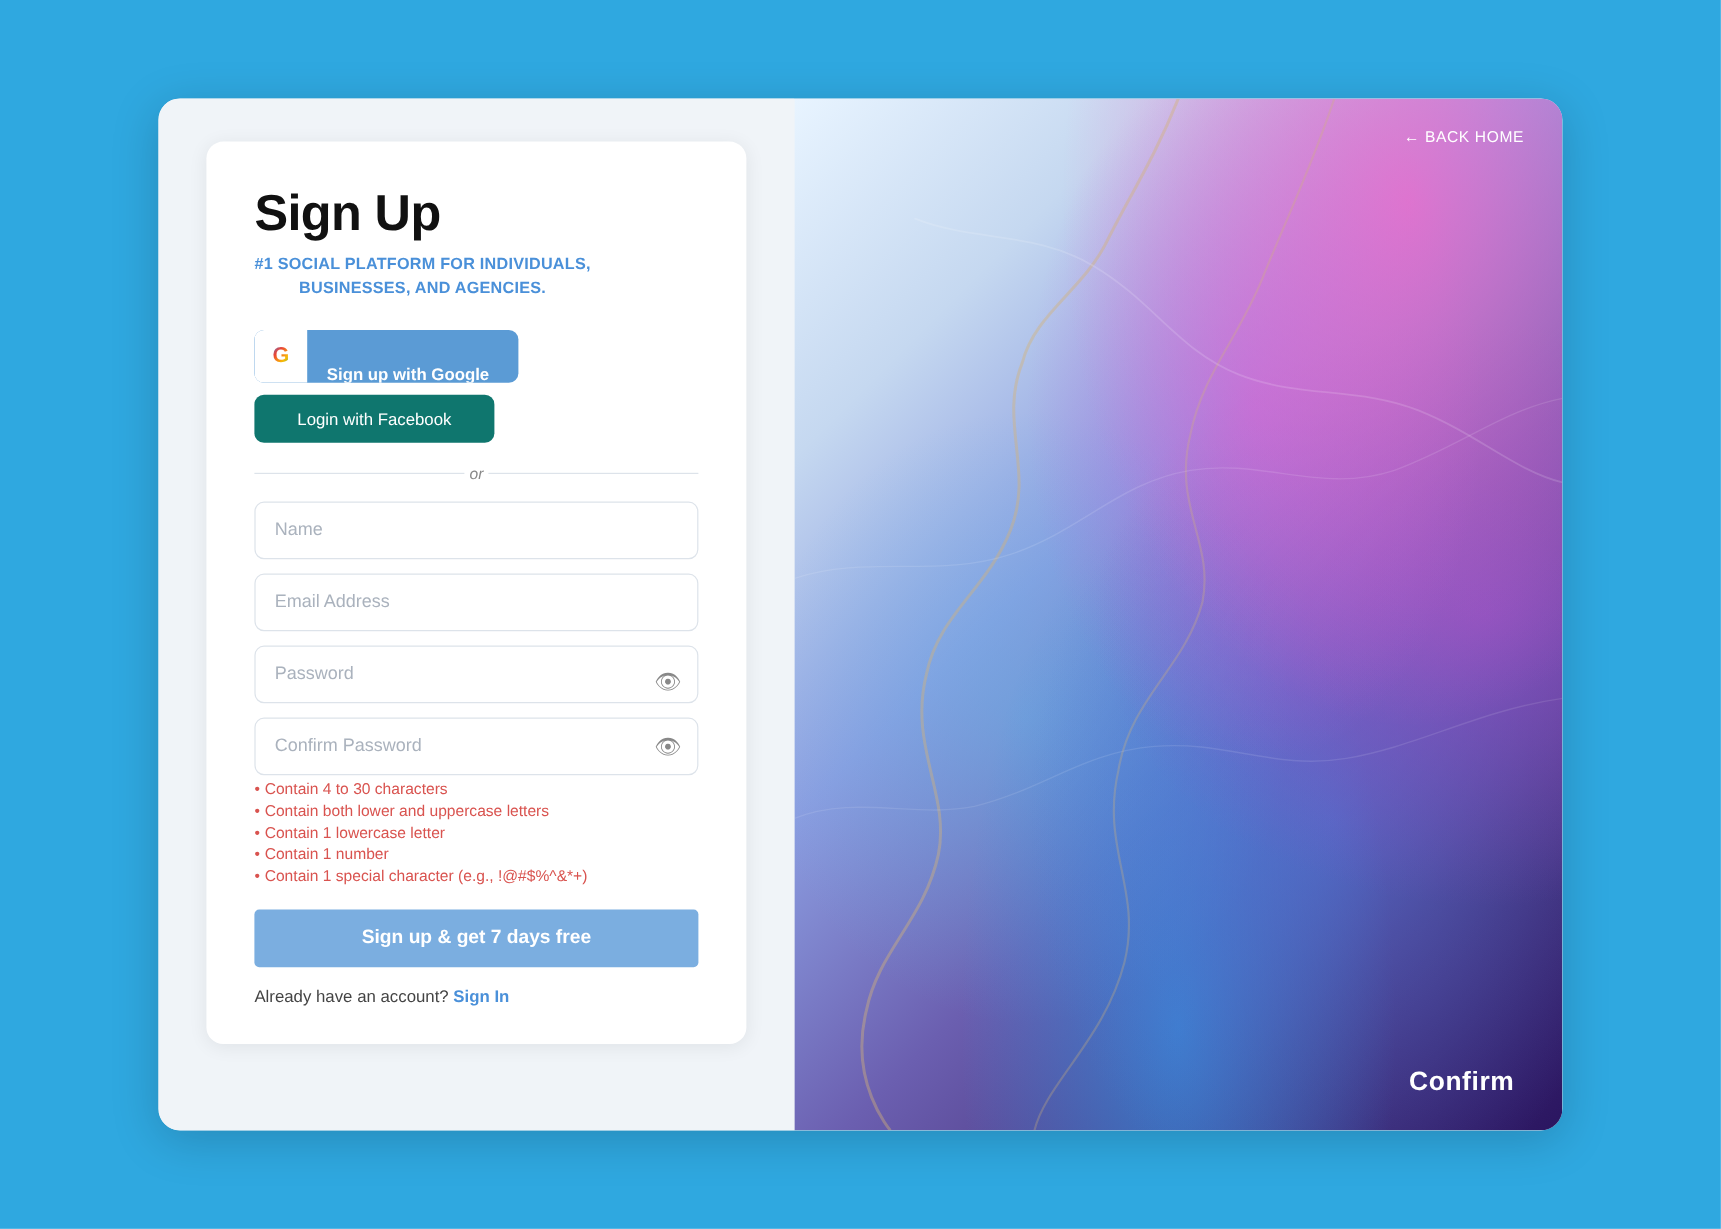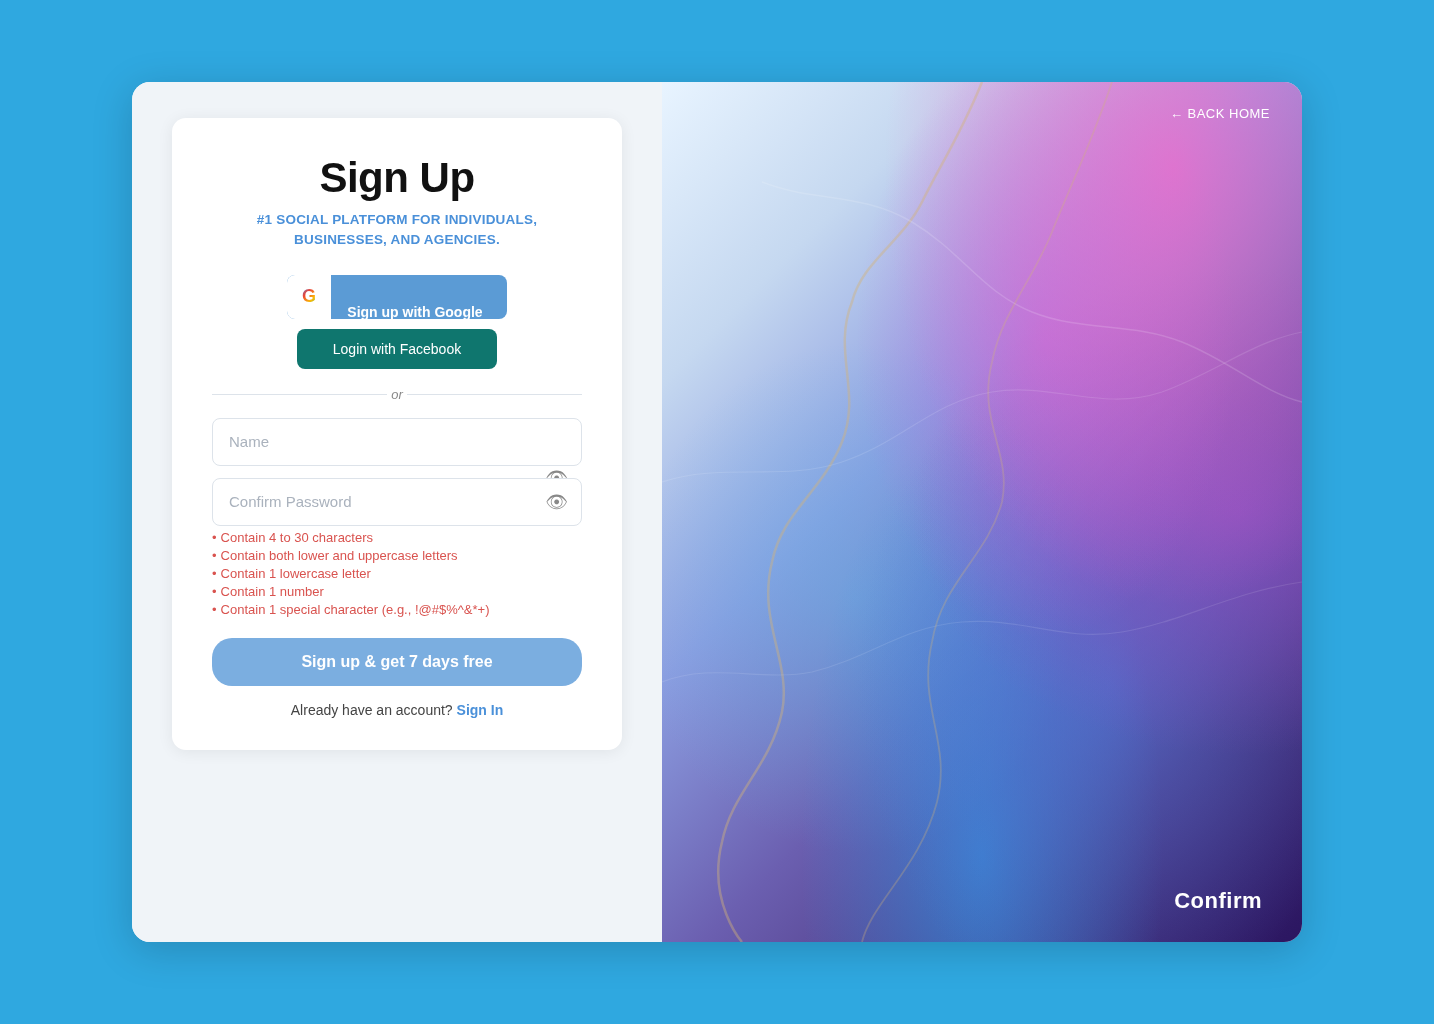--- a/index.html
+++ b/index.html
@@ -56,21 +56,21 @@
     }
 
     .form-card {
       width: 100%;
       background: #fff;
       border-radius: 14px;
       padding: 36px 40px 32px 40px;
       box-shadow: 0 2px 16px rgba(0,0,0,0.07);
       display: flex;
       flex-direction: column;
-      align-items: center;
+      align-items: flex-start;
     }
 
     .signup-title {
       font-size: 42px;
       font-weight: 900;
       color: #111;
       margin-bottom: 8px;
       letter-spacing: -0.5px;
     }
 
@@ -201,21 +201,21 @@
       align-items: center;
       gap: 4px;
     }
 
     .btn-signup {
       width: 100%;
       height: 48px;
       background: #7baee0;
       color: #fff;
       border: none;
-      border-radius: 20px;
+      border-radius: 4px;
       font-size: 16px;
       font-weight: 600;
       cursor: pointer;
       margin-bottom: 16px;
     }
 
     .already-account {
       font-size: 14px;
       color: #444;
     }
@@ -319,22 +319,24 @@
       </button>
 
       <div class="or-divider">
         <div class="or-line"></div>
         <span class="or-text">or</span>
         <div class="or-line"></div>
       </div>
 
       <input class="input-field" type="text" placeholder="Name" style="">
 
+      <input class="input-field" type="email" placeholder="Email Address" style="">
 
       <div class="input-wrap">
+        <input class="input-field" type="password" style="margin-bottom: 12px;" placeholder="Password">
         <span class="eye-icon">👁</span>
       </div>
 
       <div class="input-wrap">
         <input class="input-field" type="password" style="margin-bottom: 0px;" placeholder="Confirm Password">
         <span class="eye-icon">👁</span>
       </div>
 
       <div class="requirements">
         <div class="req-item">

